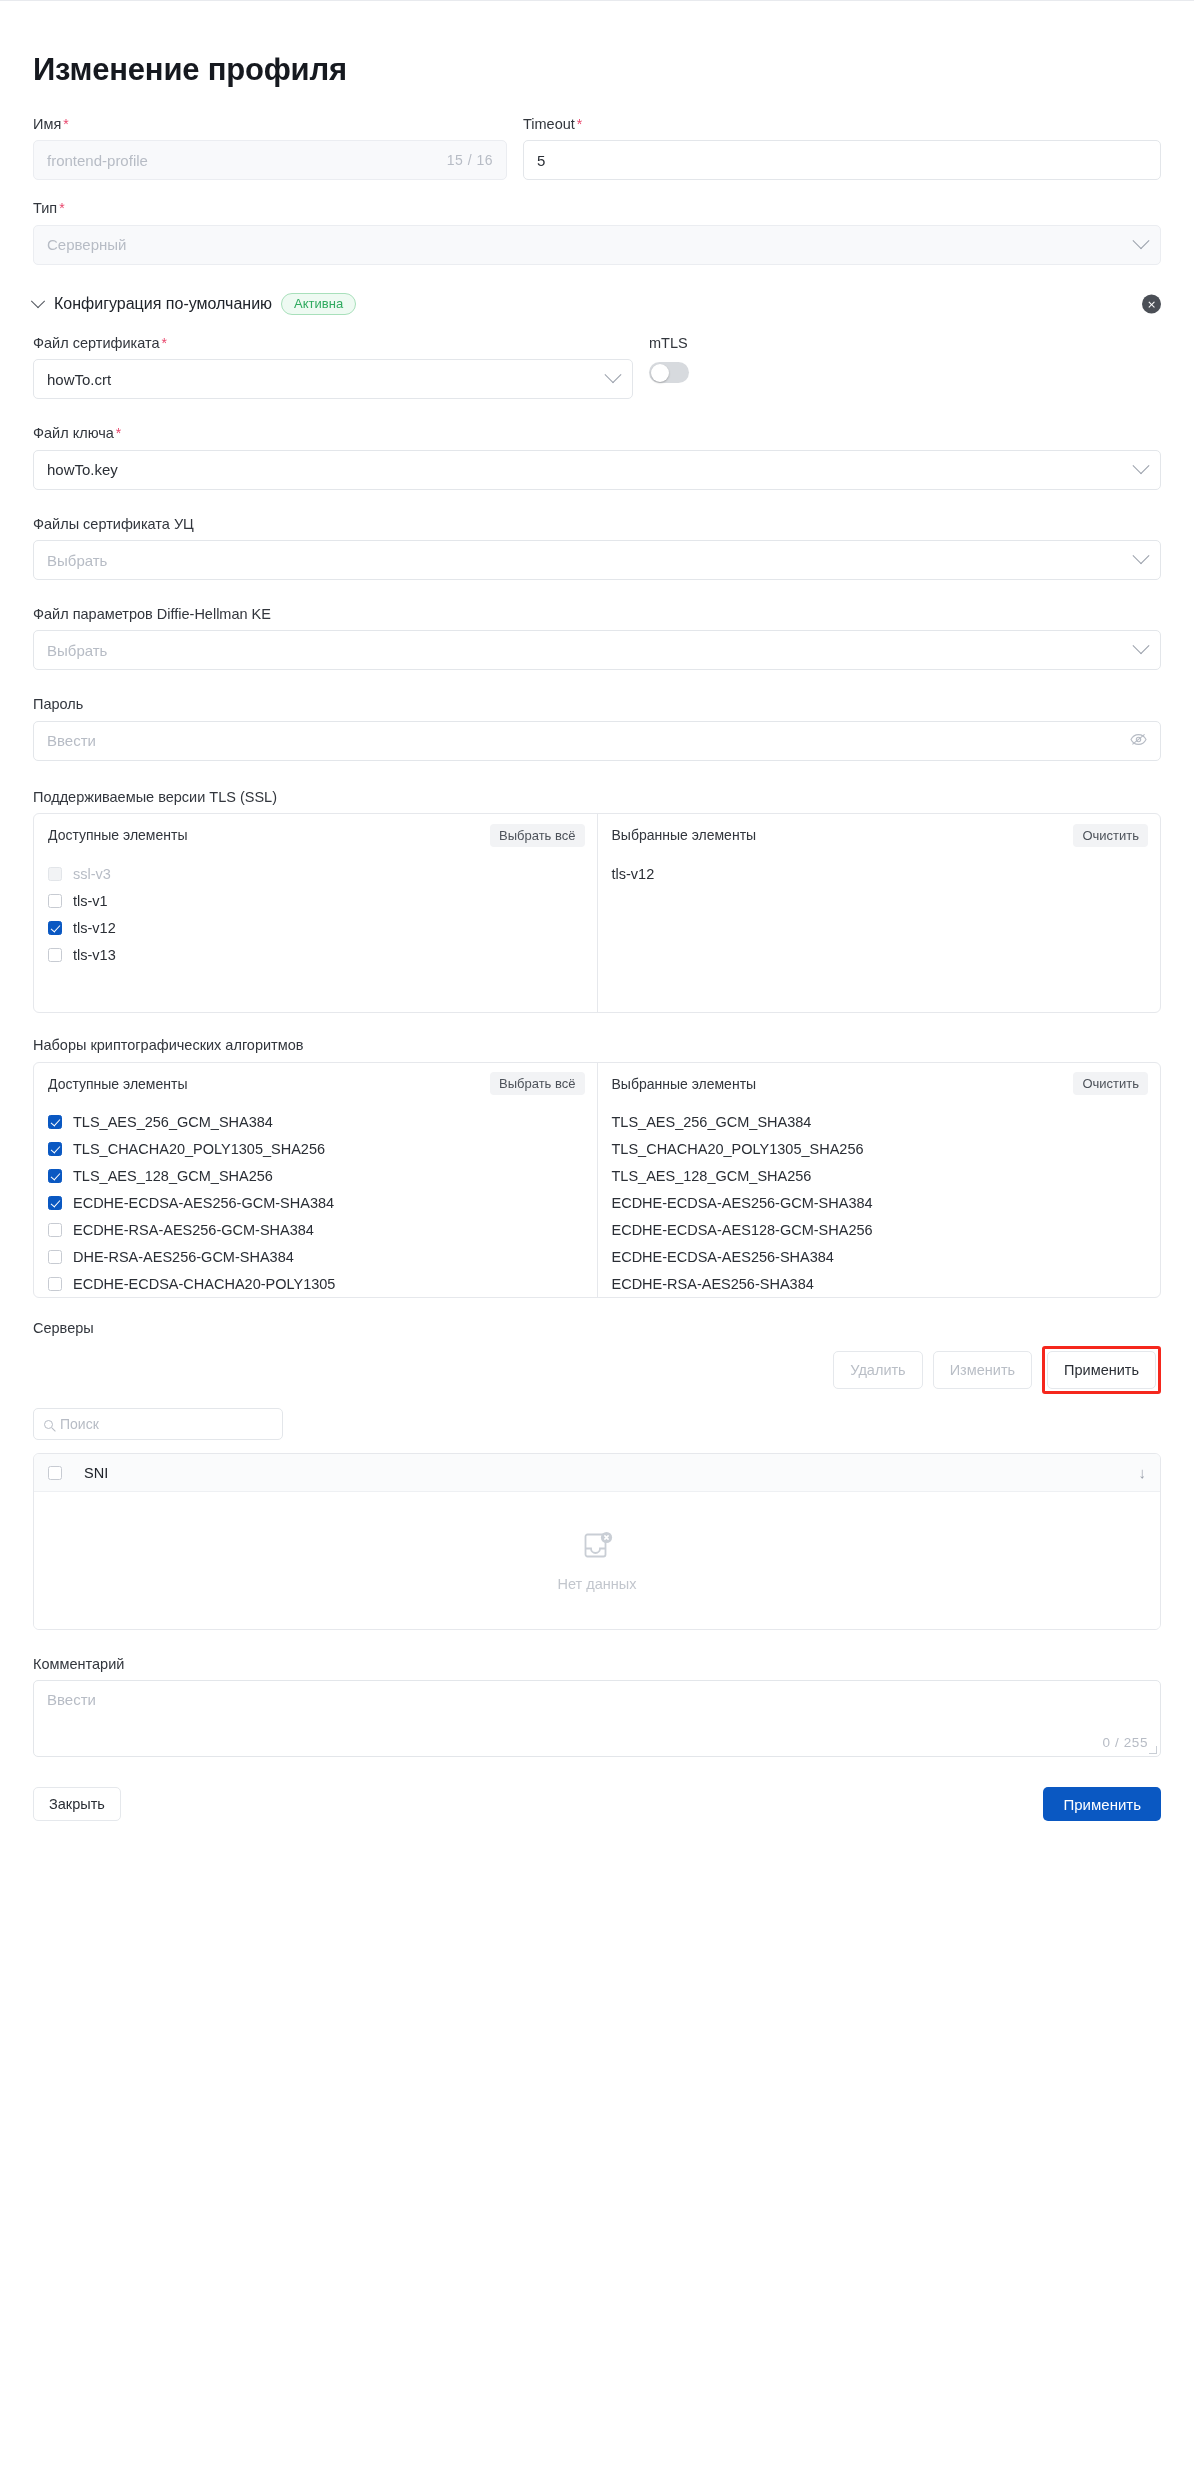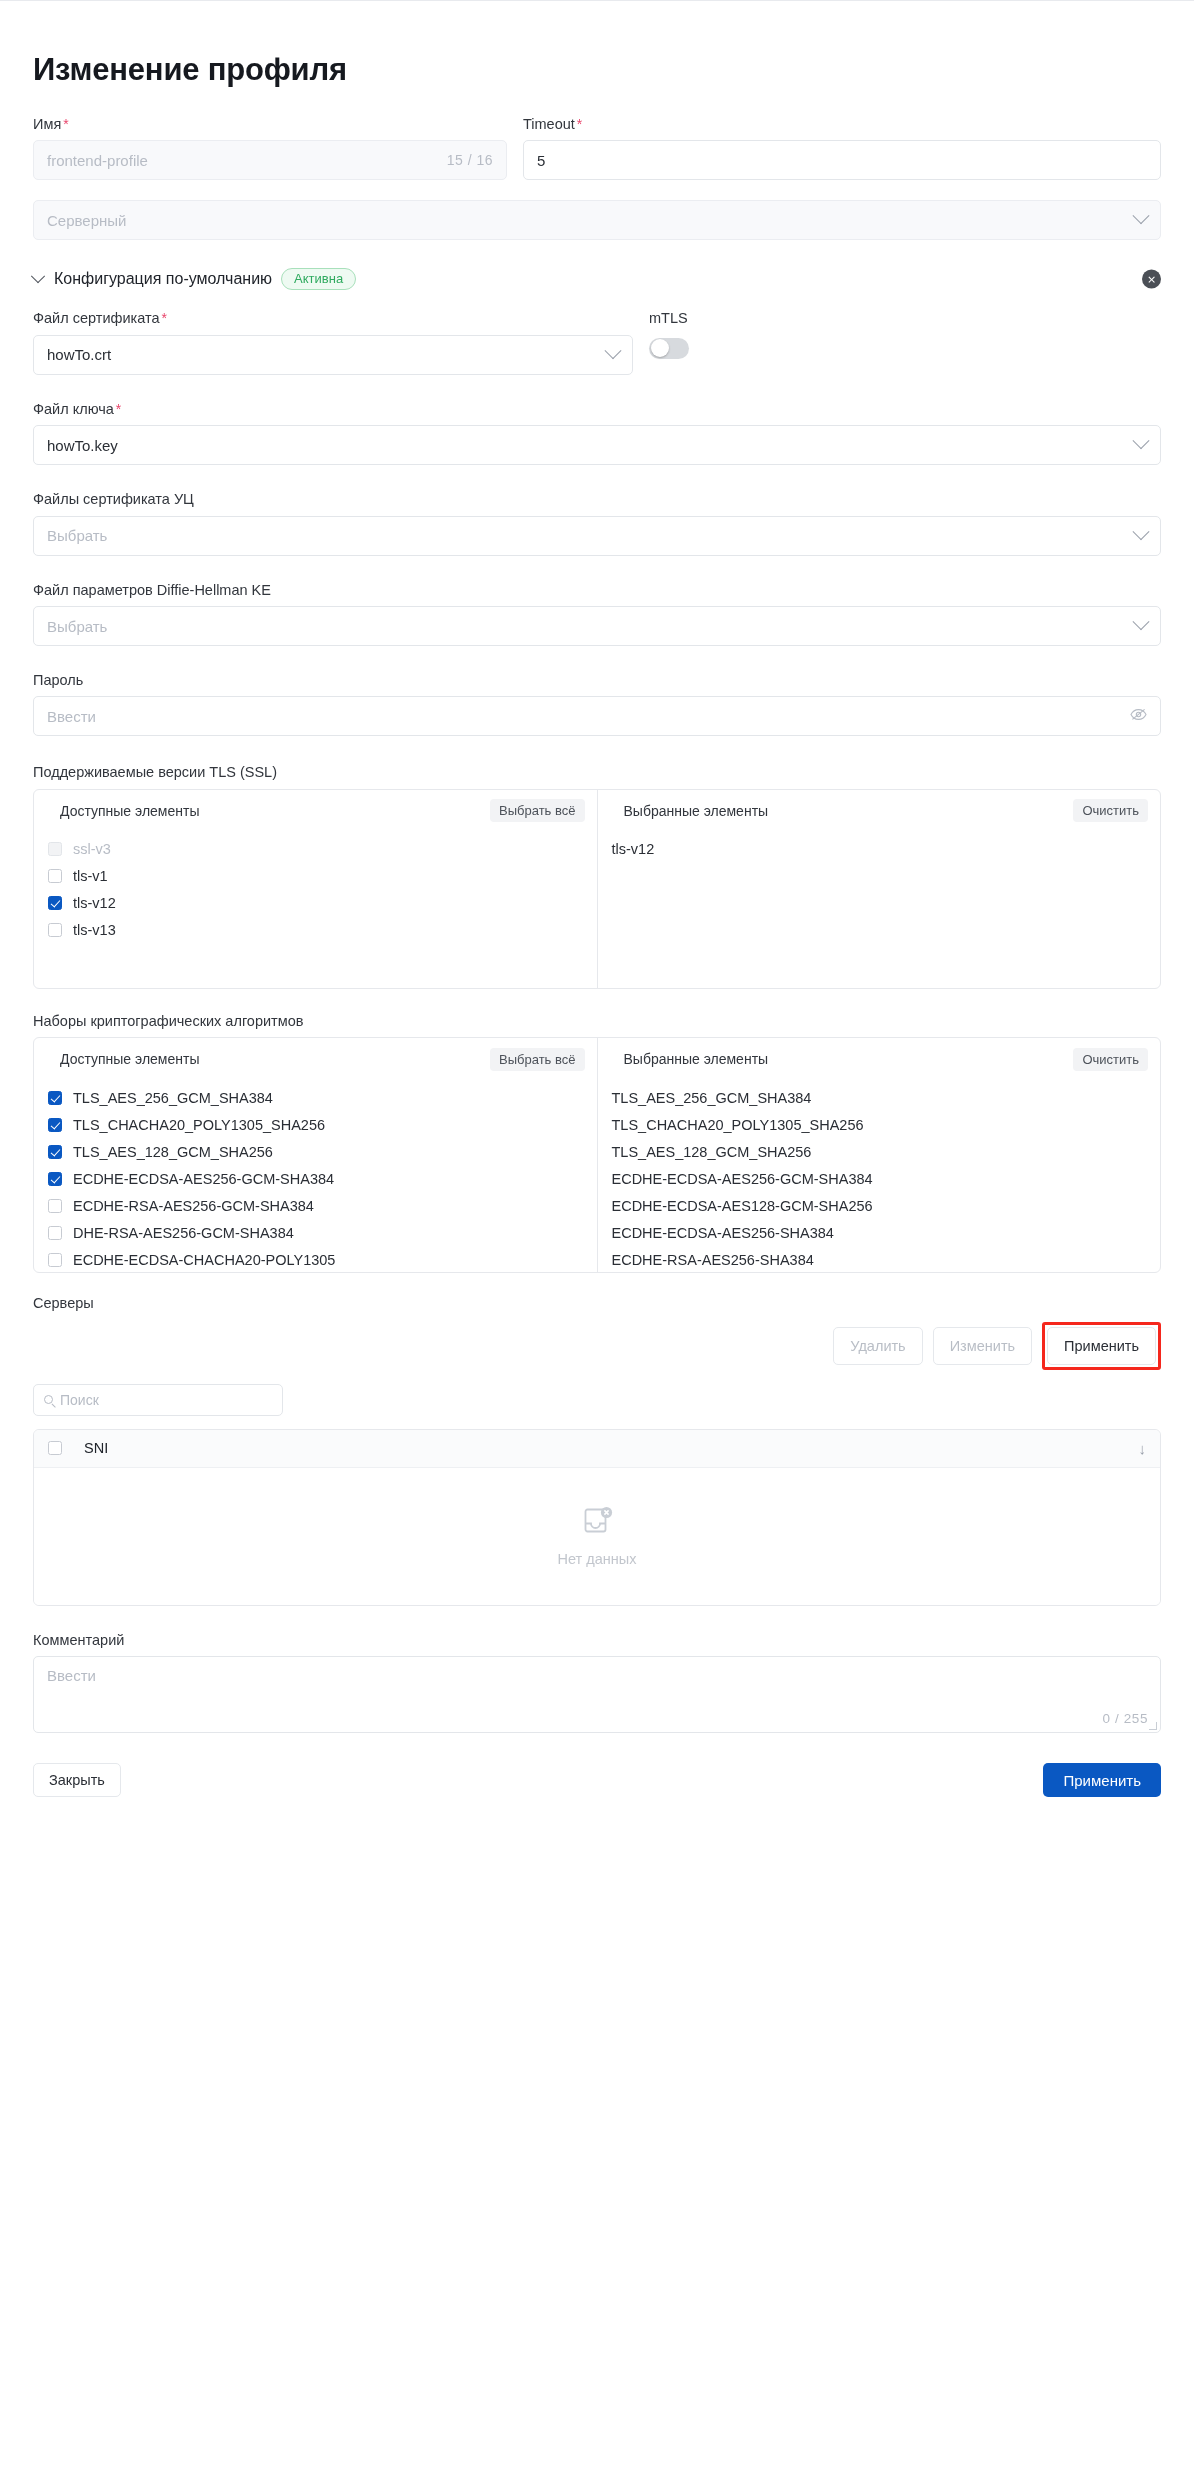--- a/index.html
+++ b/index.html
@@ -148,21 +148,21 @@
     overflow: hidden;
     background: #fff;
   }
   .dl-pane { flex: 1; min-width: 0; }
   .dl-pane + .dl-pane { border-left: 1px solid #e6e8ec; }
   .dl-head {
     display: flex; align-items: center;
     padding: 11px 12px 11px 14px;
     height: 42px;
   }
-  .dl-head-title { font-size: 14px; color: #32363d; margin-left: 12px; }
+  .dl-head-title { font-size: 14px; color: #32363d; }
   .dl-btn {
     margin-left: auto;
     font-size: 13px;
     color: #4d525a;
     background: #f2f3f5;
     border-radius: 4px;
     padding: 5px 9px;
     line-height: 1;
   }
   .dl-body { padding: 4px 0 10px 0; }
@@ -352,20 +352,21 @@
       <label class="field-label"><span>Timeout</span><span class="req">*</span></label>
       <div class="input">
         <span class="val">5</span>
       </div>
     </div>
   </div>
 
   <div class="spacer-20"></div>
 
   <div>
+    <label class="field-label"><span>Тип</span><span class="req">*</span></label>
     <div class="input disabled">
       <span class="ph">Серверный</span>
       <span class="chev"></span>
     </div>
   </div>
 
   <div class="section-head">
     <span class="caret"></span>
     <span class="section-title">Конфигурация по-умолчанию</span>
     <span class="badge">Активна</span>

